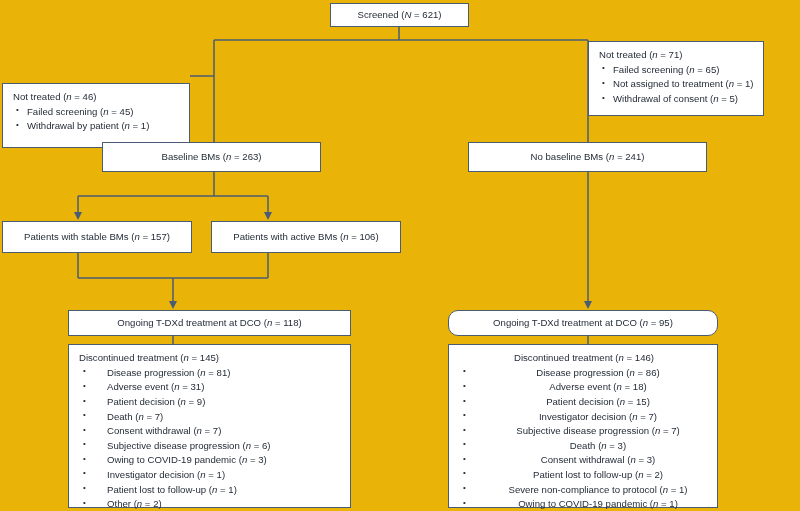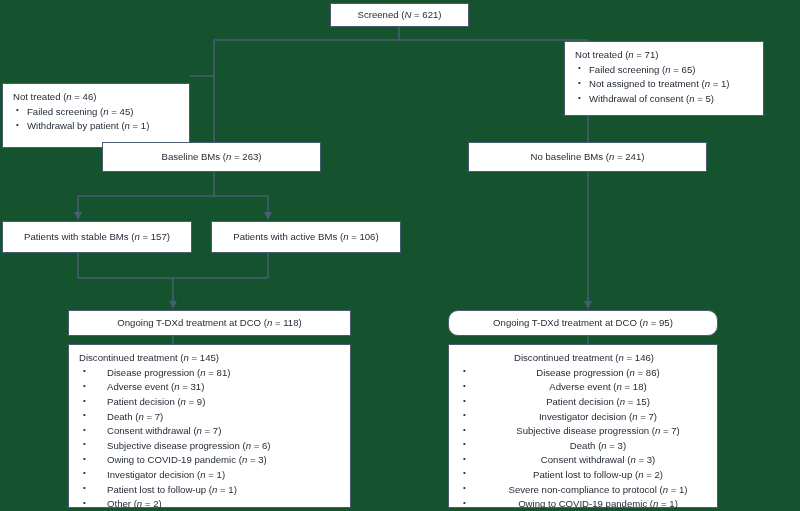--- a/index.html
+++ b/index.html
@@ -7,21 +7,21 @@
     padding: 0;
     background: #ffffff;
   }
   body {
     font-family: "Liberation Sans", sans-serif;
   }
   #flow {
     position: relative;
     width: 800px;
     height: 511px;
-    background: #14532d;
+    background: #eab308;
     overflow: hidden;
   }
   .box {
     position: absolute;
     box-sizing: border-box;
     border: 1.6px solid #4a5c74;
     background: #ffffff;
     color: #1f2733;
     font-size: 9.6px;
     line-height: 1.45;
@@ -137,21 +137,21 @@
   </div>
 
   <div class="box listbox" style="left:2px; top:41px; width:188px; height:65px;margin-top:42px;">
     <span class="boxtitle">Not treated (<em class="n">n</em> = 46)</span>
     <ul class="reasons">
       <li>Failed screening (<em class="n">n</em> = 45)</li>
       <li>Withdrawal by patient (<em class="n">n</em> = 1)</li>
     </ul>
   </div>
 
-  <div class="box listbox" style="left:564px; top:41px; width:200px; height:75px;">
+  <div class="box listbox" style="left:588px; top:41px; width:176px; height:75px;">
     <span class="boxtitle">Not treated (<em class="n">n</em> = 71)</span>
     <ul class="reasons">
       <li>Failed screening (<em class="n">n</em> = 65)</li>
       <li>Not assigned to treatment (<em class="n">n</em> = 1)</li>
       <li>Withdrawal of consent (<em class="n">n</em> = 5)</li>
     </ul>
   </div>
 
   <div class="box center" style="left:102px; top:142px; width:219px; height:30px;">
     <span>Baseline BMs (<em class="n">n</em> = 263)</span>

